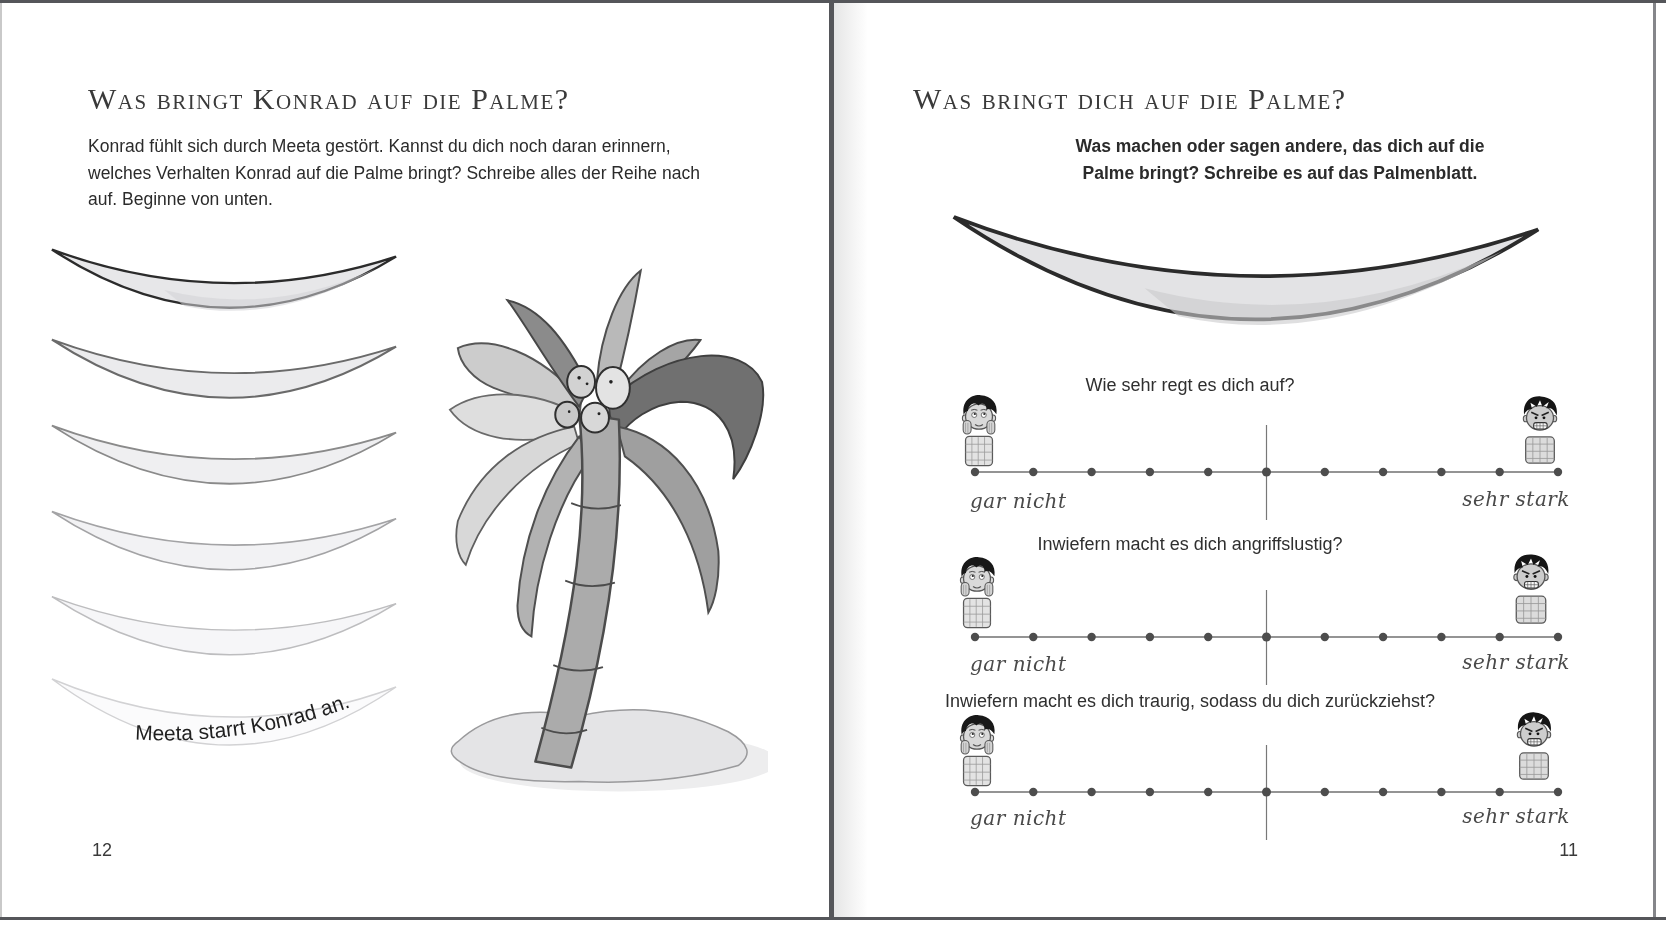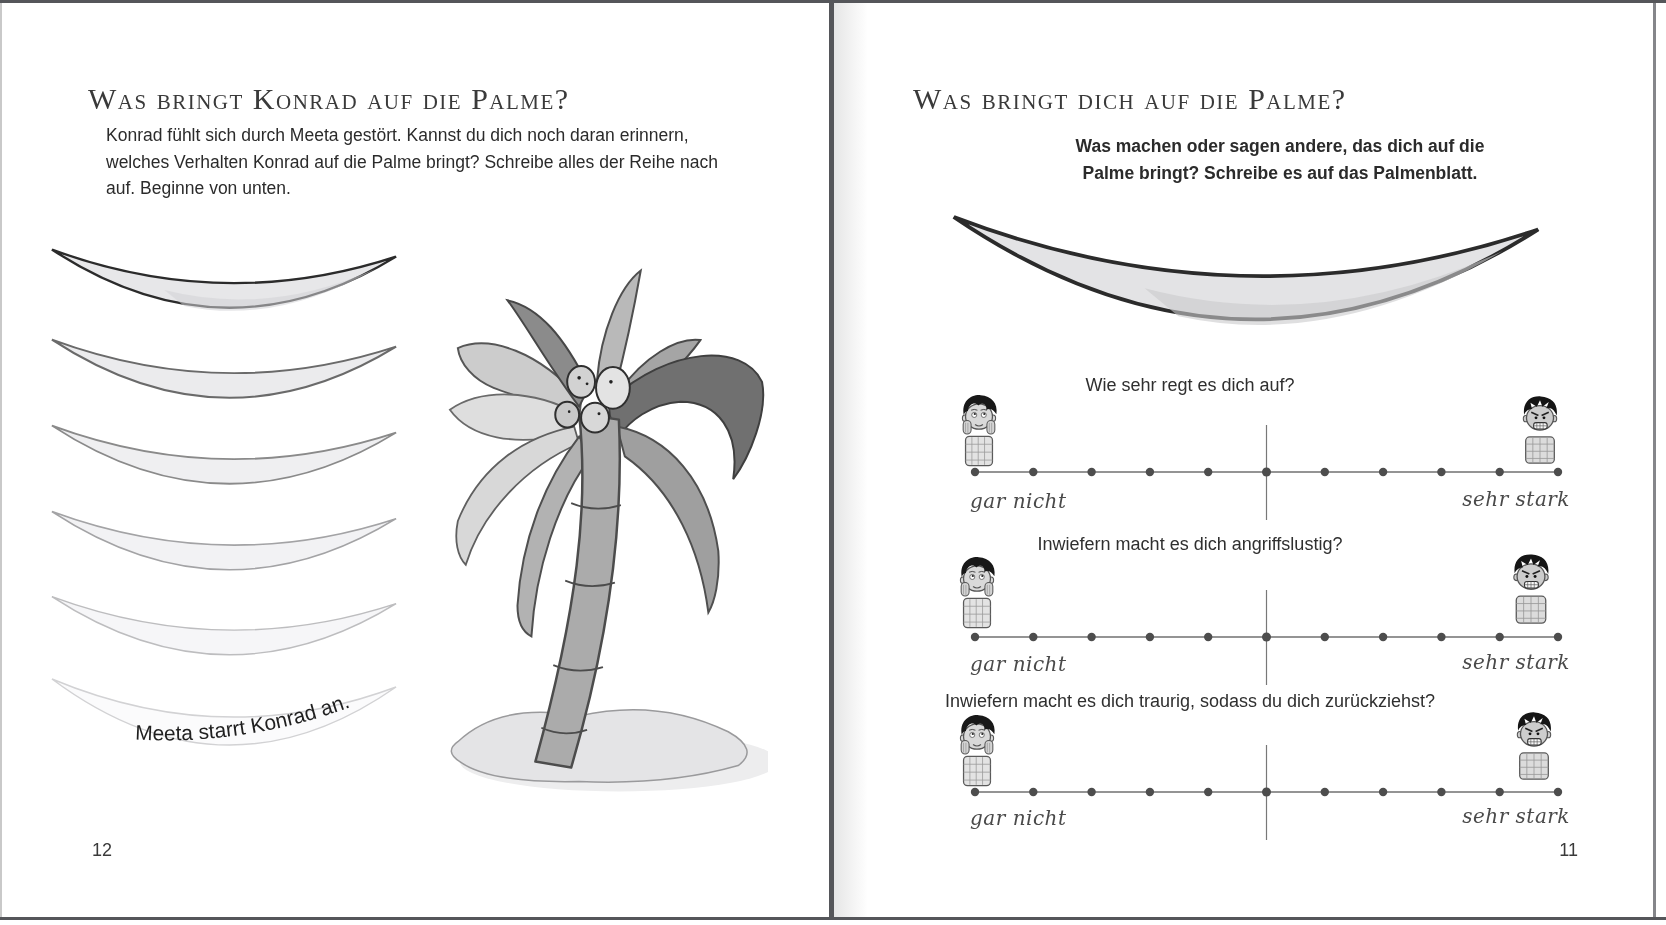--- a/index.html
+++ b/index.html
@@ -78,21 +78,21 @@
         <rect x="24" y="36" width="17" height="8" rx="3" fill="#f7f7f7" stroke="#333333" stroke-width="1.3"></rect>
         <path d="M28,36 V44 M32,36 V44 M36,36 V44 M24,40 H41" stroke="#555555" stroke-width="0.8" fill="none"></path>
       </symbol>
     </defs>
   </svg>
 
   <div class="abs" style="left:0;top:0;width:829px;height:920px;">
 
     <div class="abs page-title" style="left:88px;top:82px;">Was bringt Konrad auf die Palme?</div>
 
-    <div class="abs intro" style="left:88px;top:122px;width:642px;margin-left:18px;">Konrad fühlt sich durch Meeta gestört. Kannst du dich noch daran erinnern, welches Verhalten Konrad auf die Palme bringt? Schreibe alles der Reihe nach auf. Beginne von unten.</div>
+    <div class="abs intro" style="left:88px;top:133px;width:642px;">Konrad fühlt sich durch Meeta gestört. Kannst du dich noch daran erinnern, welches Verhalten Konrad auf die Palme bringt? Schreibe alles der Reihe nach auf. Beginne von unten.</div>
 
     <svg class="leaf-svg" style="top:232px;" viewBox="0 0 360 100" preserveAspectRatio="none">
       <use href="#leafPath" fill="#e7e7e9" stroke="#2b2b2b" stroke-width="2.6"></use>
       <use href="#leafShade" fill="#d2d2d5" opacity="0.55"></use>
     </svg>
     <svg class="leaf-svg" style="top:322px;" viewBox="0 0 360 100" preserveAspectRatio="none">
       <use href="#leafPath" fill="#ebebed" stroke="#6a6a6a" stroke-width="2.2"></use>
     </svg>
     <svg class="leaf-svg" style="top:408px;" viewBox="0 0 360 100" preserveAspectRatio="none">
       <use href="#leafPath" fill="#efeff1" stroke="#8a8a8a" stroke-width="2"></use>

